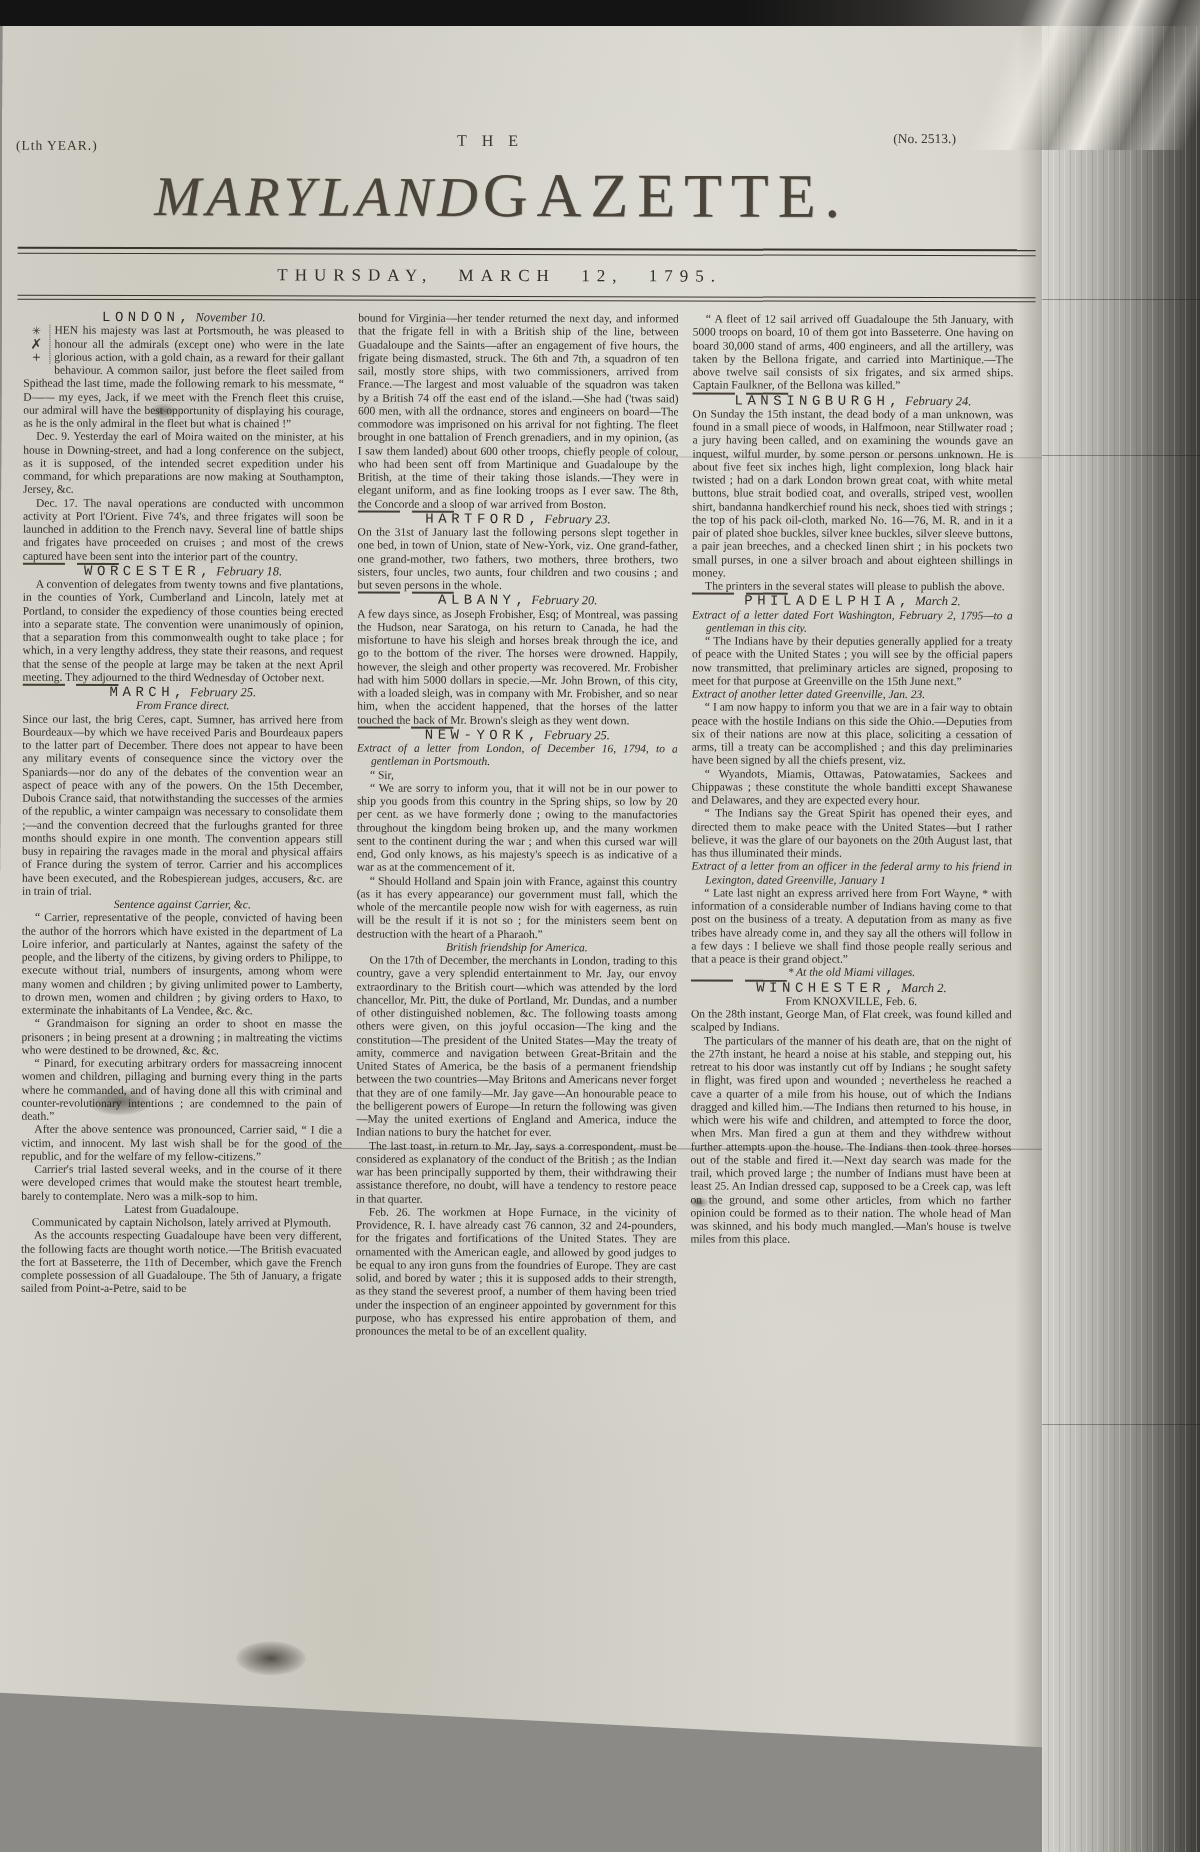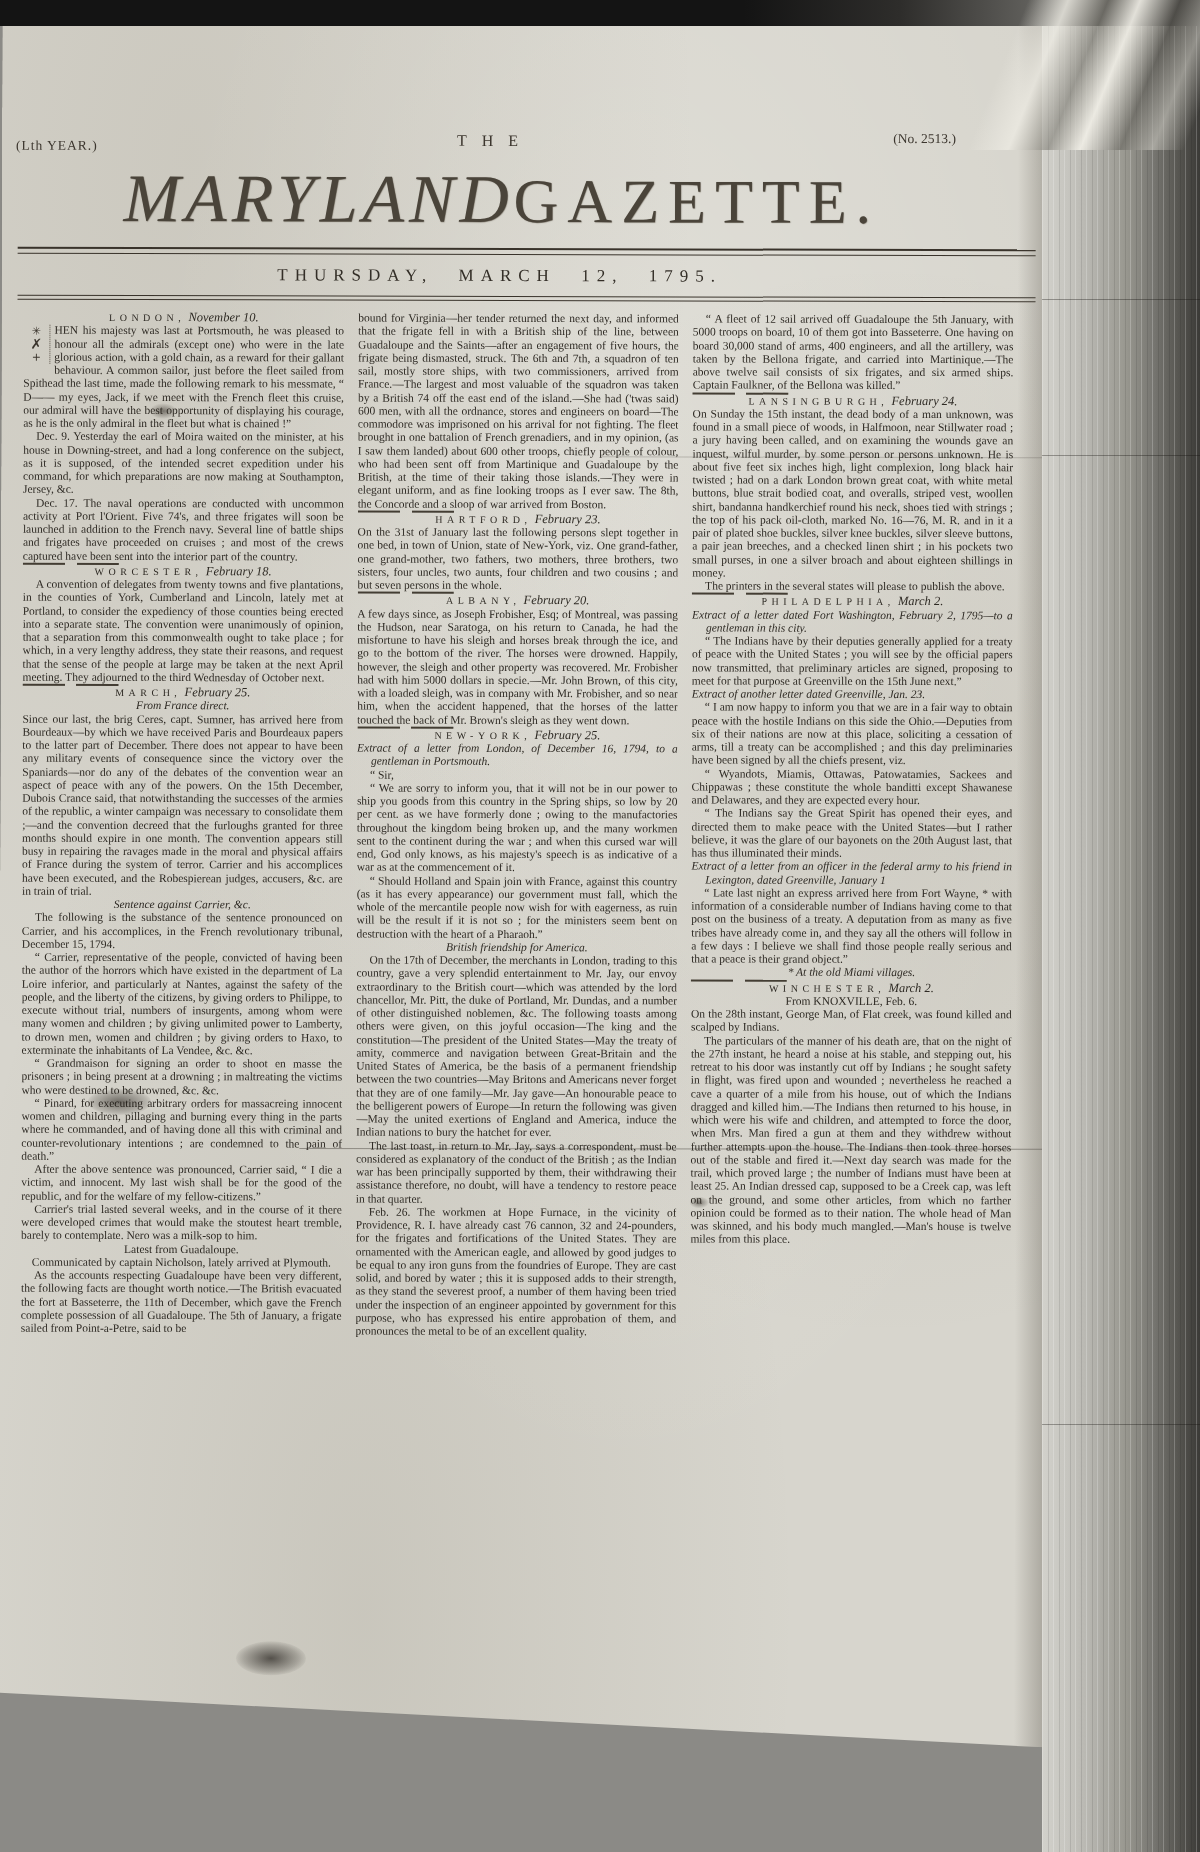--- a/index.html
+++ b/index.html
@@ -32,31 +32,31 @@
     color:#2e2a24;
   }
   .paper:after{content:"";position:absolute;right:0;top:0;width:30px;height:100%;
     background:linear-gradient(to right, transparent, rgba(85,80,70,.35));}
   
   .mast-year{position:absolute;left:14px;top:121px;font-size:13.5px;letter-spacing:1px;color:#3c362e;}
   .mast-the{position:absolute;left:0;right:60px;top:114px;text-align:center;font-size:16px;letter-spacing:15px;color:#3c362e;}
   .mast-num{position:absolute;right:92px;top:112px;font-size:13.5px;color:#3c362e;}
   .mast-title{position:absolute;left:0;right:46px;top:142px;text-align:center;color:#4a443a;
     text-shadow:0.5px 0.5px 1px rgba(70,60,48,.55);white-space:nowrap;}
-  .t-ital{font-style:italic;font-size:68px;letter-spacing:5px;}
+  .t-ital{font-style:italic;font-size:56px;letter-spacing:5px;}
   .t-rom{font-size:62px;letter-spacing:9px;}
   .rule-a{position:absolute;left:16px;right:12px;top:230px;height:4px;border-top:2px solid #39332b;border-bottom:1px solid #39332b;}
   .mast-date{position:absolute;left:0;right:50px;top:248px;text-align:center;font-size:17px;letter-spacing:7px;word-spacing:14px;color:#332e27;}
   .rule-b{position:absolute;left:16px;right:12px;top:278px;height:3px;border-top:1.5px solid #39332b;border-bottom:1px solid #39332b;}
   
   .columns{position:absolute;left:22px;top:294px;right:34px;height:1410px;display:flex;gap:14px;overflow:hidden;}
   .col{flex:1;font-size:11.5px;line-height:13.25px;text-align:justify;overflow:hidden;}
   .col > div{margin:0;}
   .head{text-align:center;margin:8px 0 3px;white-space:nowrap;}
-  .head-city{font-size:10px;letter-spacing:4.5px;color:#2c2username:#2c2822;}
+  .head-city{font-size:14px;letter-spacing:4.5px;color:#2c2username:#2c2822;font-family:Liberation Mono, monospace;}
   .head-date{font-style:italic;font-size:12.5px;letter-spacing:0;}
   .rule{width:96px;height:2px;margin:8px auto 6px;
     background:linear-gradient(to right,#433d33 0 44%,transparent 44% 56%,#433d33 56% 100%);}
   .para{text-indent:13px;}
   .para0{text-indent:0;}
   .italic{font-style:italic;padding-left:14px;text-indent:-14px;margin:2px 0;text-align:justify;}
   .citalic{font-style:italic;text-align:center;margin:2px 0;}
   .center{text-align:center;margin:1px 0;}
   .firstpara{text-indent:0;}
   .ornament{float:left;width:26px;margin:1px 4px 0 0;text-align:center;color:#3a342c;
@@ -97,21 +97,20 @@
         <div class="para">Dec. 9.  Yesterday the earl of Moira waited on the minister, at his house in Downing-street, and had a long conference on the subject, as it is supposed, of the intended secret expedition under his command, for which preparations are now making at Southampton, Jersey, &amp;c.</div>
         <div class="para">Dec. 17.  The naval operations are conducted with uncommon activity at Port l'Orient.  Five 74's, and three frigates will soon be launched in addition to the French navy.  Several line of battle ships and frigates have proceeded on cruises ; and most of the crews captured have been sent into the interior part of the country.</div>
         <div class="rule"></div>
         <div class="head"><span class="head-city">WORCESTER,</span><span class="head-date"> February 18.</span></div>
         <div class="para">A convention of delegates from twenty towns and five plantations, in the counties of York, Cumberland and Lincoln, lately met at Portland, to consider the expediency of those counties being erected into a separate state.  The convention were unanimously of opinion, that a separation from this commonwealth ought to take place ; for which, in a very lengthy address, they state their reasons, and request that the sense of the people at large may be taken at the next April meeting.  They adjourned to the third Wednesday of October next.</div>
         <div class="rule"></div>
         <div class="head"><span class="head-city">MARCH,</span><span class="head-date"> February 25.</span></div>
         <div class="citalic">From France direct.</div>
         <div class="para0">Since our last, the brig Ceres, capt. Sumner, has arrived here from Bourdeaux—by which we have received Paris and Bourdeaux papers to the latter part of December.  There does not appear to have been any military events of consequence since the victory over the Spaniards—nor do any of the debates of the convention wear an aspect of peace with any of the powers.  On the 15th December, Dubois Crance said, that notwithstanding the successes of the armies of the republic, a winter campaign was necessary to consolidate them ;—and the convention decreed that the furloughs granted for three months should expire in one month.  The convention appears still busy in repairing the ravages made in the moral and physical affairs of France during the system of terror.  Carrier and his accomplices have been executed, and the Robespierean judges, accusers, &amp;c. are in train of trial.</div>
         <div class="citalic">Sentence against Carrier, &amp;c.</div>
-        <div class="para">The following is the substance of the sentence pronounced on Carrier, and his accomplices, in the French revolutionary tribunal, December 15, 1794.</div>
         <div class="para">“ Carrier, representative of the people, convicted of having been the author of the horrors which have existed in the department of La Loire inferior, and particularly at Nantes, against the safety of the people, and the liberty of the citizens, by giving orders to Philippe, to execute without trial, numbers of insurgents, among whom were many women and children ; by giving unlimited power to Lamberty, to drown men, women and children ; by giving orders to Haxo, to exterminate the inhabitants of La Vendee, &amp;c. &amp;c.</div>
         <div class="para">“ Grandmaison for signing an order to shoot en masse the prisoners ; in being present at a drowning ; in maltreating the victims who were destined to be drowned, &amp;c. &amp;c.</div>
         <div class="para">“ Pinard, for executing arbitrary orders for massacreing innocent women and children, pillaging and burning every thing in the parts where he commanded, and of having done all this with criminal and counter-revolutionary intentions ; are condemned to the pain of death.”</div>
         <div class="para">After the above sentence was pronounced, Carrier said, “ I die a victim, and innocent.  My last wish shall be for the good of the republic, and for the welfare of my fellow-citizens.”</div>
         <div class="para">Carrier's trial lasted several weeks, and in the course of it there were developed crimes that would make the stoutest heart tremble, barely to contemplate.  Nero was a milk-sop to him.</div>
         <div class="center">Latest from Guadaloupe.</div>
         <div class="center">Communicated by captain Nicholson, lately arrived at Plymouth.</div>
         <div class="para">As the accounts respecting Guadaloupe have been very different, the following facts are thought worth notice.—The British evacuated the fort at Basseterre, the 11th of December, which gave the French complete possession of all Guadaloupe.  The 5th of January, a frigate sailed from Point-a-Petre, said to be</div>
       </div>
       <div class="col">

